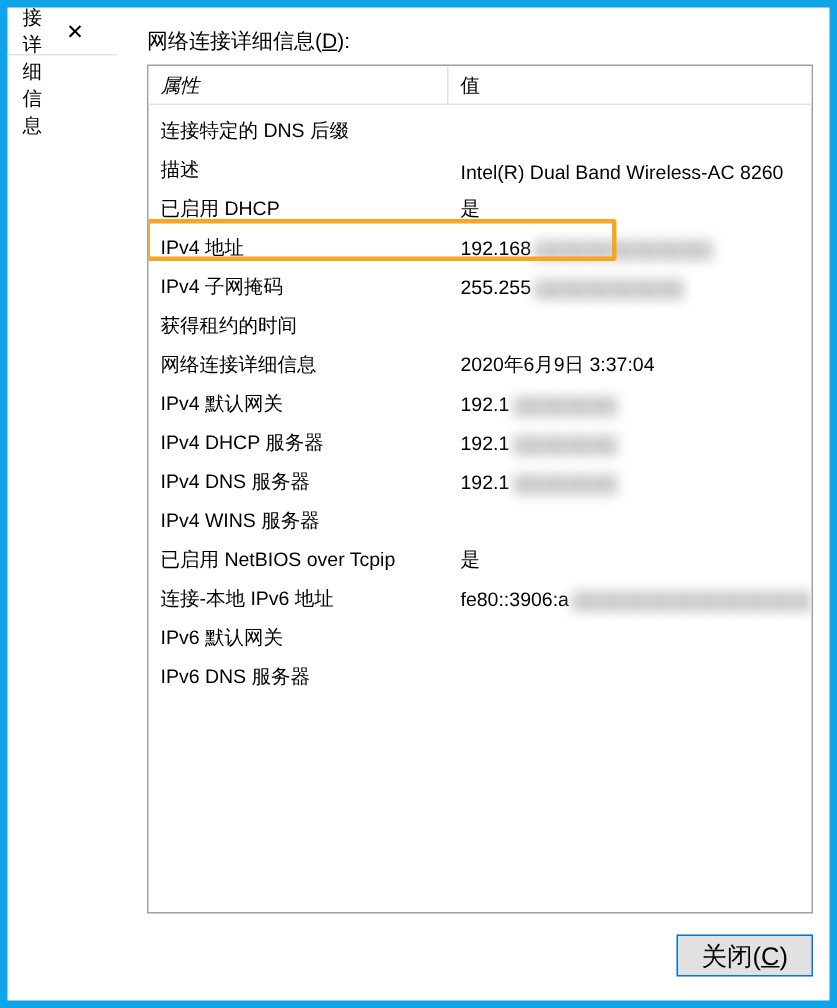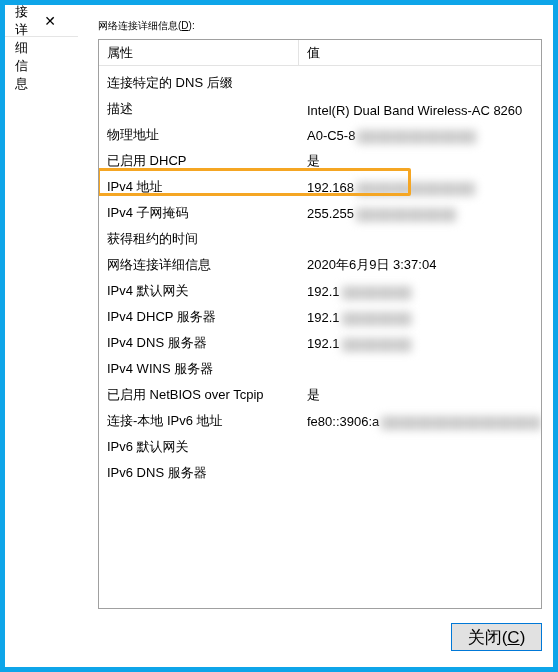--- a/index.html
+++ b/index.html
@@ -41,21 +41,21 @@
       cursor: default;
     }
     .content {
       flex: 1;
       padding: 14px 20px 14px 20px;
       display: flex;
       flex-direction: column;
     }
     .section-label {
       margin-bottom: 6px;
-      font-size: 10px;
+      font-size: 14px;
     }
     .section-label u { text-decoration: underline; }
     .details-box {
       border: 1px solid #a0a0a0;
       flex: 1;
       overflow: hidden;
       position: relative;
       background: #fff;
     }
     .table {
@@ -70,20 +70,21 @@
       background: #fff;
     }
     .header-row .col-prop {
       padding-left: 8px;
       width: 200px;
       font-size: 13px;
       border-right: 1px solid #e3e3e3;
       height: 100%;
       display: flex;
       align-items: center;
+      font-style: italic;
     }
     .header-row .col-val {
       padding-left: 8px;
       flex: 1;
       font-size: 13px;
     }
     .data-row {
       display: flex;
       height: 26px;
       align-items: flex-end;
@@ -153,24 +154,20 @@
         <div id="rows-container">
             <div class="data-row">
               <div class="col-prop">连接特定的 DNS 后缀</div>
               <div class="col-val"><span></span></div>
             </div>
             <div class="data-row">
               <div class="col-prop">描述</div>
               <div class="col-val"><span>Intel(R) Dual Band Wireless-AC 8260</span></div>
             </div>
             <div class="data-row">
-              <div class="col-prop">物理地址</div>
-              <div class="col-val"><span>A0-C5-8</span><span class="censor" style="width: 120px; margin-left: 2px;"></span></div>
-            </div>
-            <div class="data-row">
               <div class="col-prop">已启用 DHCP</div>
               <div class="col-val"><span>是</span></div>
             </div>
             <div class="data-row" style="position: relative;">
               <div class="col-prop">IPv4 地址</div>
               <div class="col-val"><span>192.168</span><span class="censor" style="width: 120px; margin-left: 2px;"></span></div>
               <div class="highlight-box" style="left: -2px; right: 130px; top: -2px; height: 28px;"></div>
             </div>
             <div class="data-row">
               <div class="col-prop">IPv4 子网掩码</div>

